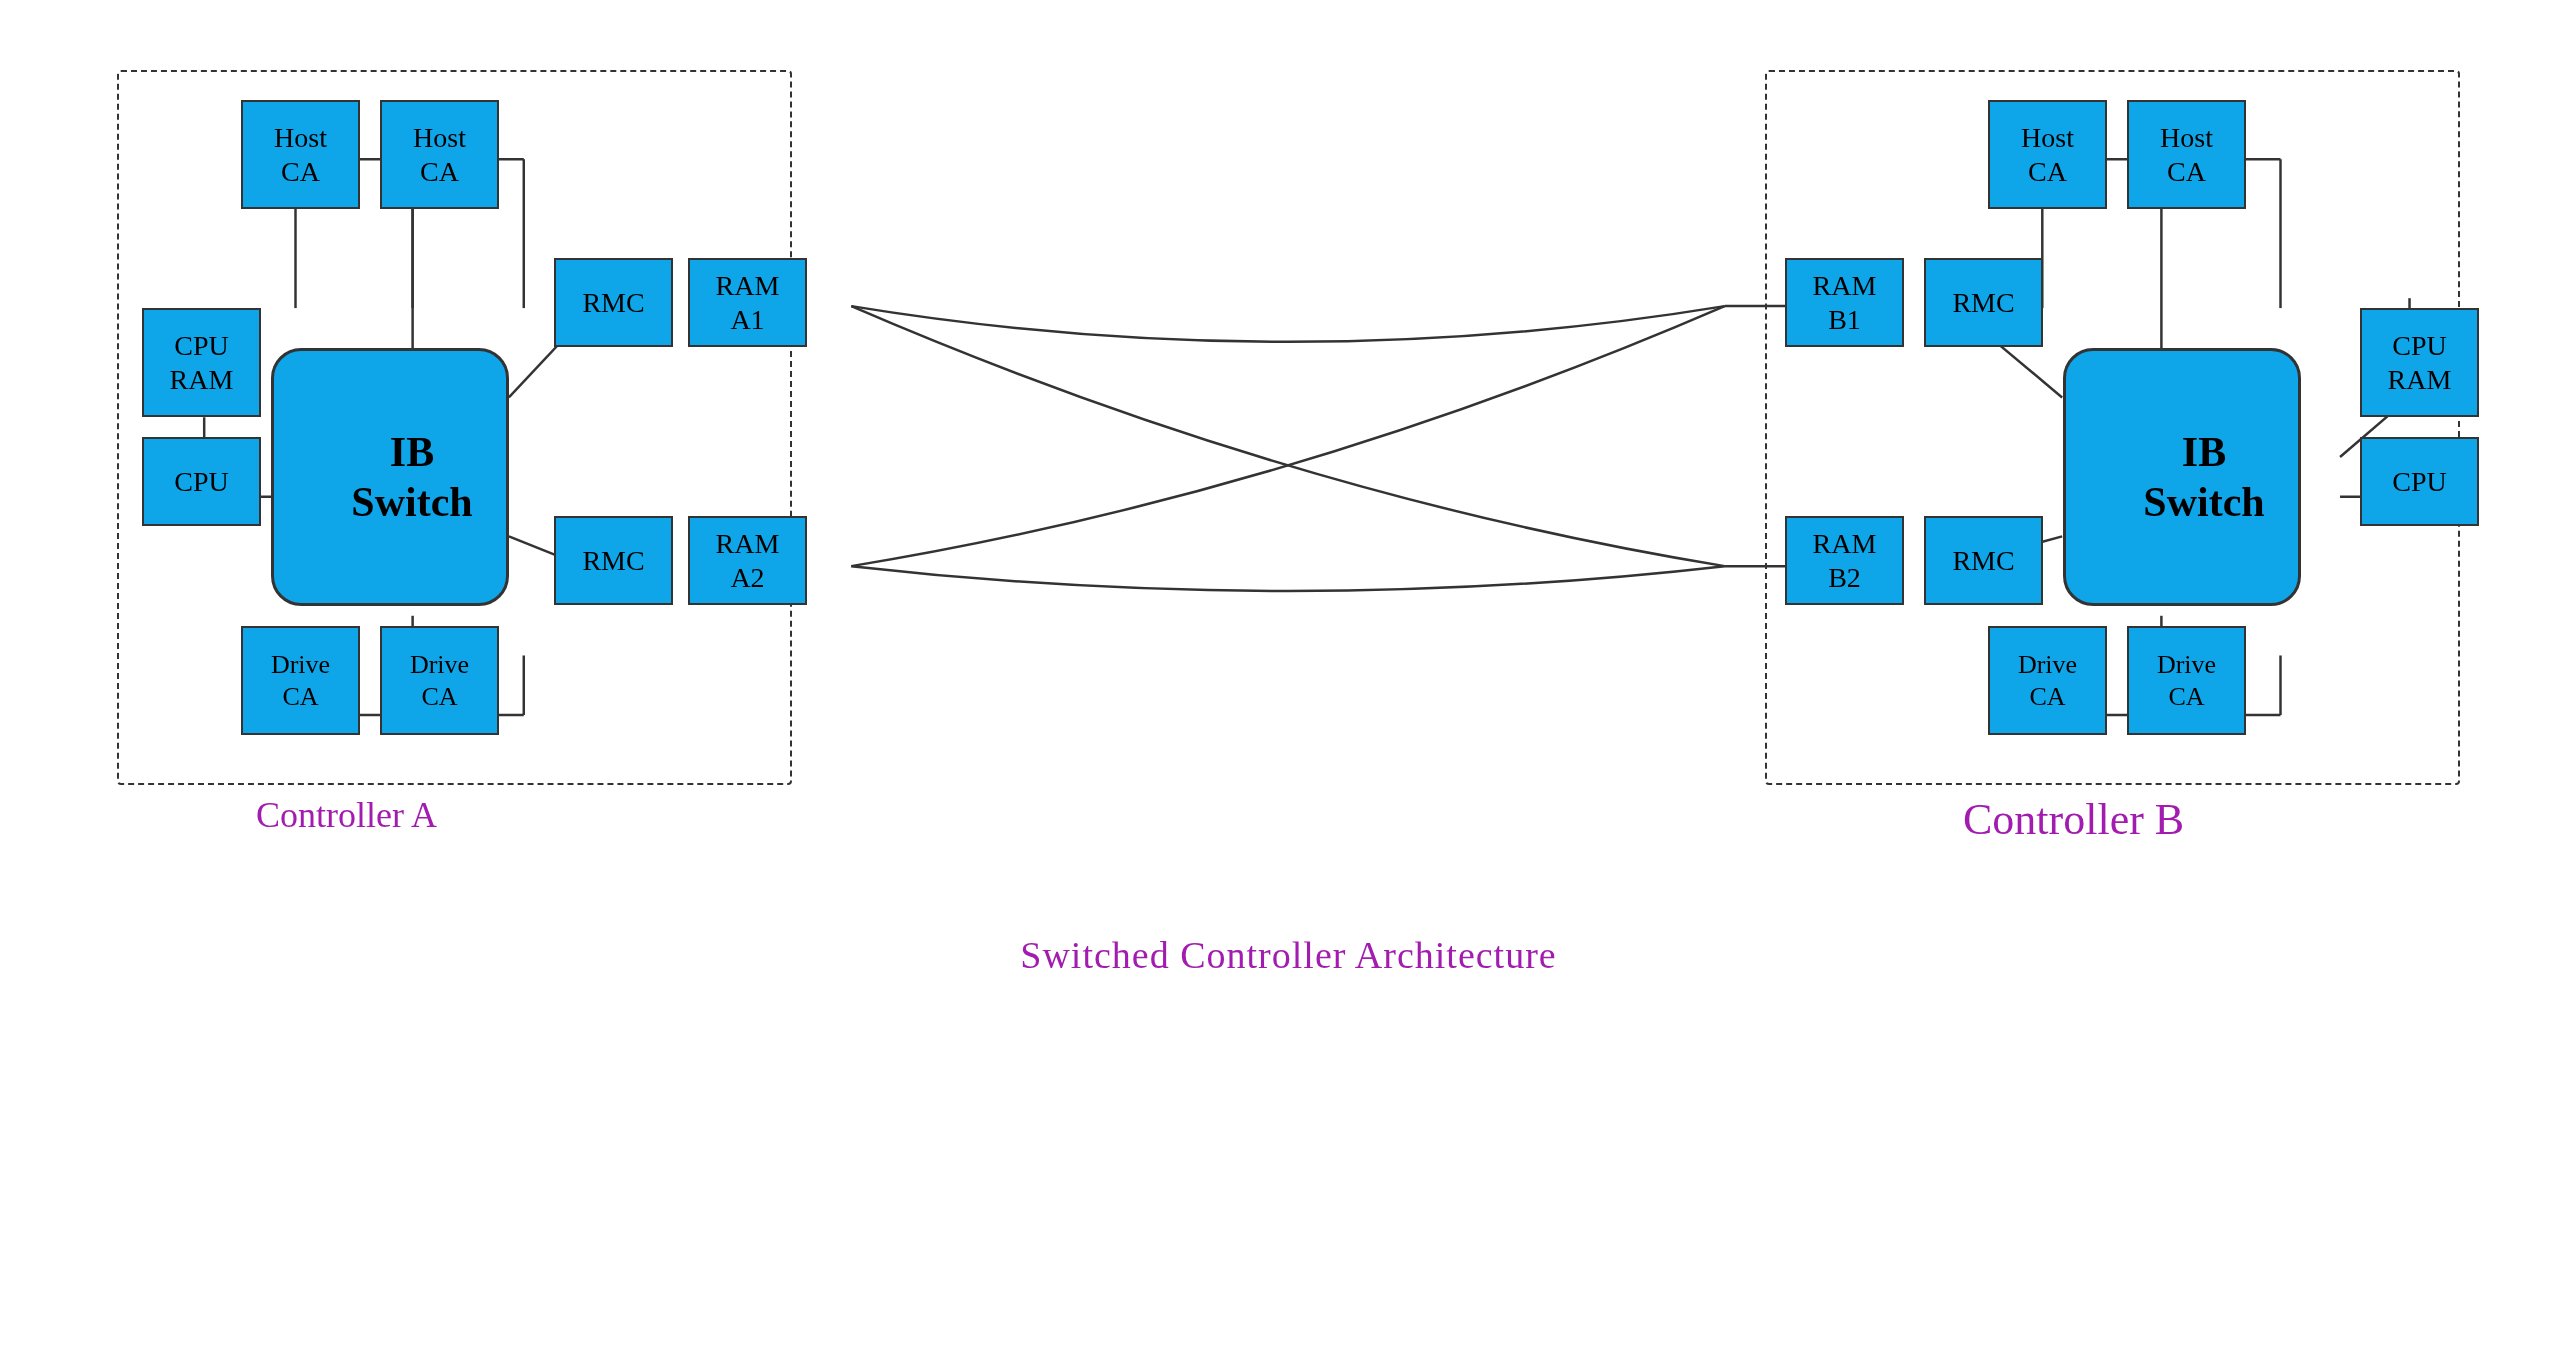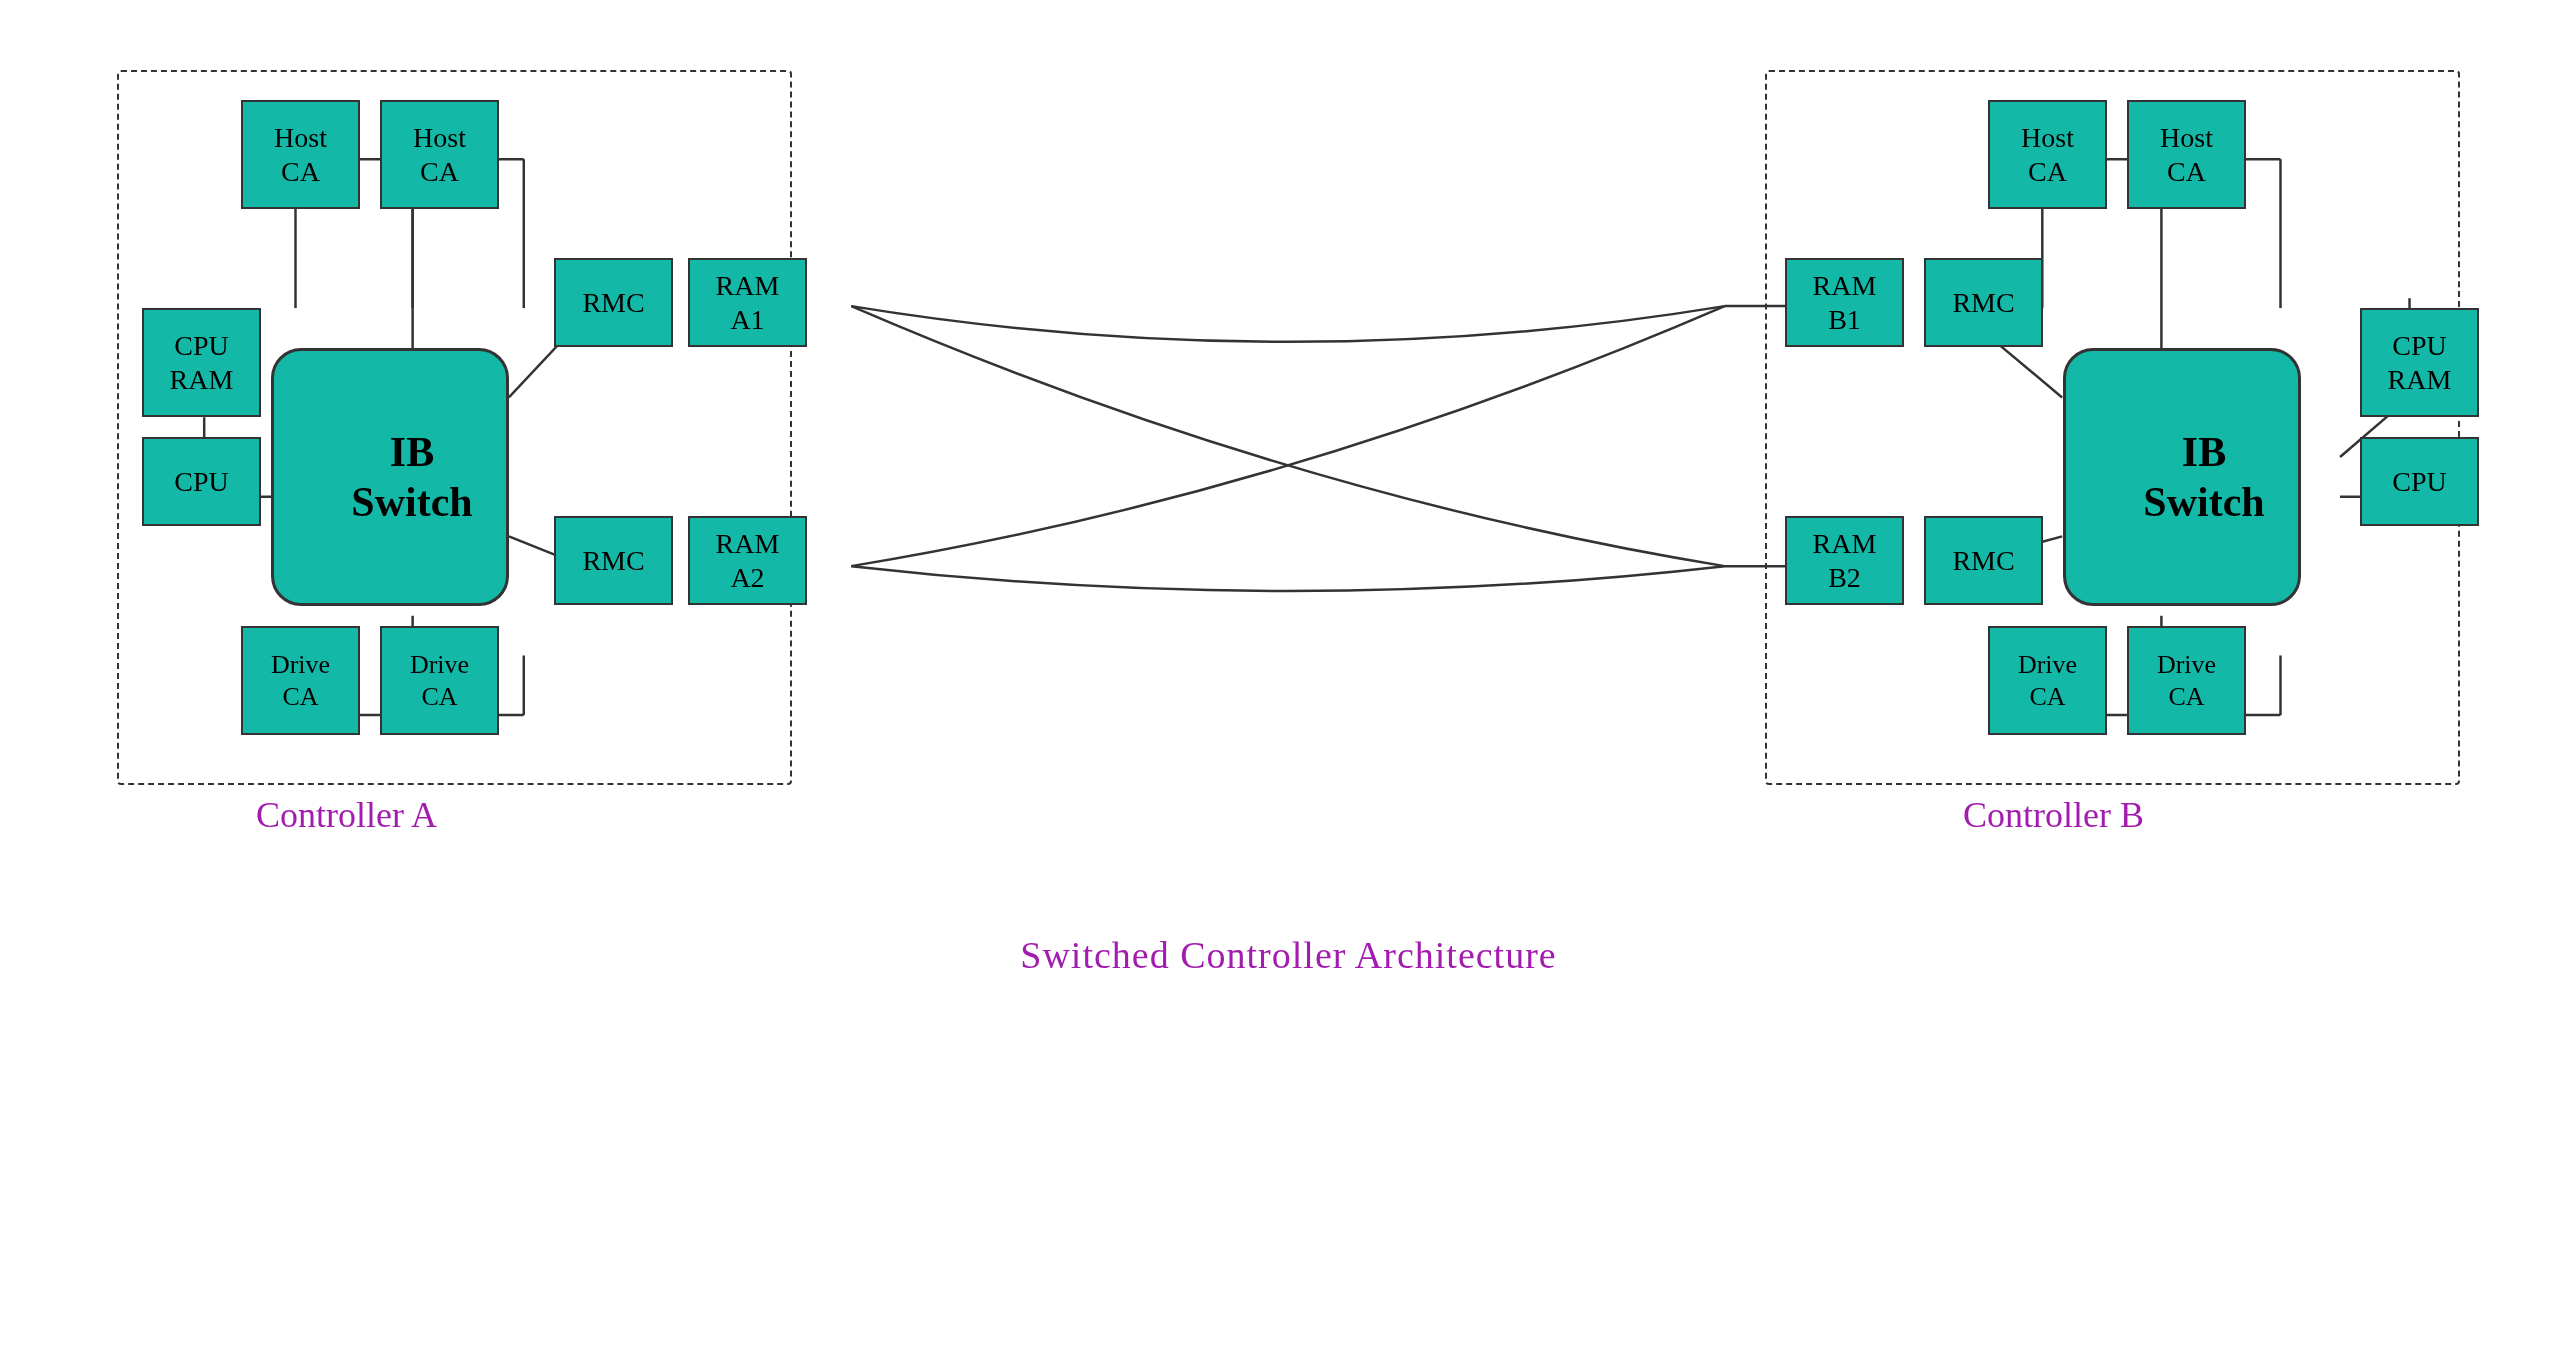--- a/index.html
+++ b/index.html
@@ -48,21 +48,21 @@
       left: 1668px;
       top: 30px;
       width: 695px;
       height: 715px;
     }
 
     
     .box {
       position: absolute;
       border: 2px solid #333;
-      background: #14b8a6;
+      background: #0ea5e9;
       display: flex;
       align-items: center;
       justify-content: center;
       text-align: center;
       font-size: 28px;
       font-weight: 400;
       line-height: 1.2;
     }
 
     
@@ -203,21 +203,21 @@
 CA</span>
     </div>
 
     <div class="box" style="left: 283px; top: 586px; width: 119px; height: 109px; font-size: 26px;">
       <span style="white-space:pre-line;">Drive
 CA</span>
     </div>
 
     <div class="controller-box controller-b"></div>
 
-    <div class="label-text" style="left: 1866px; top: 754px; font-size: 36px; font-family: Liberation Serif, serif;">Controller B</div>
+    <div class="label-text" style="left: 1866px; top: 754px; font-size: 44px; font-family: Liberation Serif, serif;">Controller B</div>
 
     <div class="box" style="left: 1688px; top: 218px; width: 119px; height: 89px;">
       <span style="white-space:pre-line;">RAM
 B1</span>
     </div>
 
     <div class="box" style="left: 1827px; top: 218px; width: 119px; height: 89px;">
       <span>RMC</span>
     </div>
 

